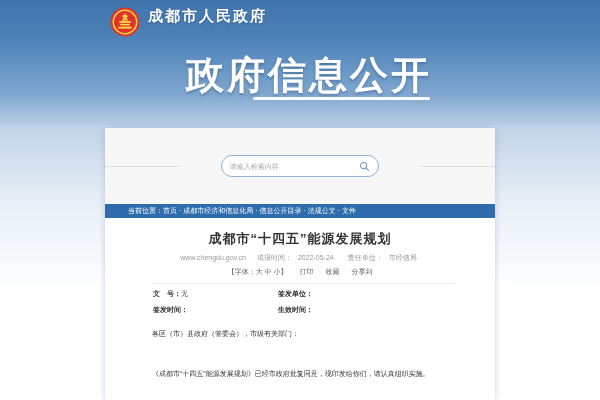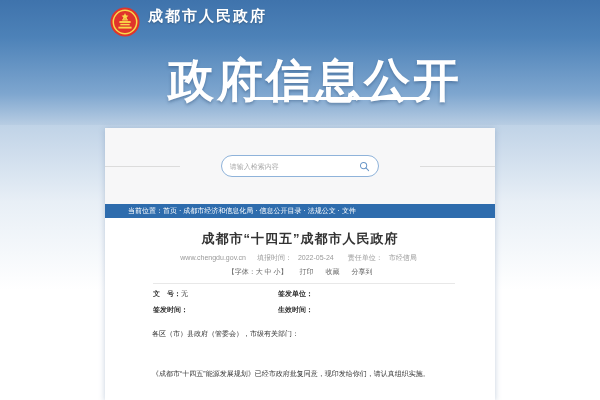--- a/index.html
+++ b/index.html
@@ -15,22 +15,22 @@
   .site-row {
     position: absolute; top: 7px; left: 110px;
     display: flex; align-items: flex-start; gap: 8px;
   }
   .emblem { width: 30px; height: 30px; display: block; }
   .site-title {
     color: #fff; font-size: 15px; font-weight: bold; letter-spacing: 2px;
     text-shadow: 0 1px 2px rgba(0,0,0,.25);
   }
   .banner-title {
-    position: absolute; top: 50px; left: 9px; width: 584px;
-    text-align: center; color: #fff; font-size: 46px; font-weight: bold;
+    position: absolute; top: 50px; left: 3px; width: 584px;
+    text-align: center; color: #fff; font-size: 38px; font-weight: bold;
     letter-spacing: 3px; text-shadow: 0 2px 3px rgba(30,60,100,.35); padding-left: 28px;
   }
   .banner-underline {
     position: absolute; left: 253px; top: 97px;
     width: 177px; height: 3px; background: #fff; border-radius: 2px;
   }
 
   
   .page-bg {
     height: 275px;
@@ -127,21 +127,21 @@
         </svg>
       </div>
       <div class="search-line"></div>
     </div>
 
     <div class="breadcrumb">
       <span>当前位置：首页 · 成都市经济和信息化局 · 信息公开目录 · 法规公文 · 文件</span>
     </div>
 
     <div class="doc">
-      <div class="doc-title">成都市“十四五”成都市人民政府</div>
+      <div class="doc-title">成都市“十四五”能源发展规划</div>
 
       <div class="doc-meta">
         <span>www.chengdu.gov.cn</span>
         <span><span>填报时间：</span><span>2022-05-24</span></span>
         <span><span>责任单位：</span><span>市经信局</span></span>
       </div>
 
       <div class="doc-toolbar">
         <span>【字体：大 中 小】</span>
         <span>打印</span>

